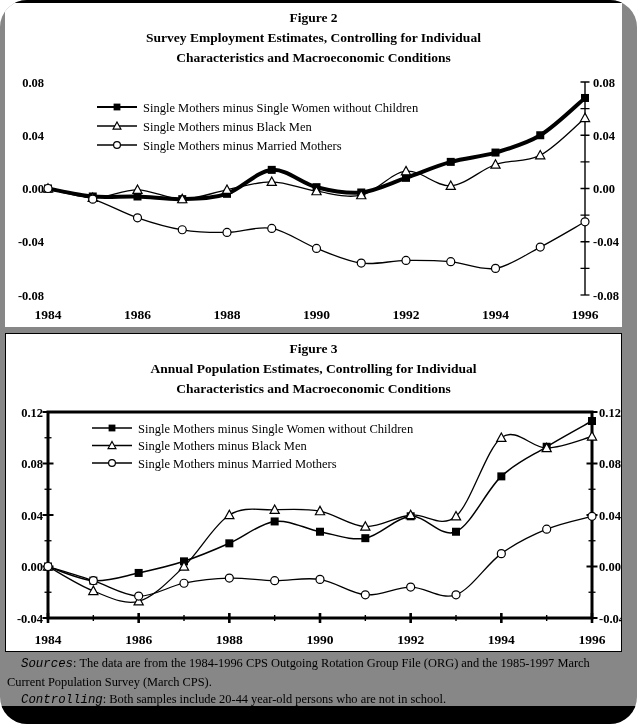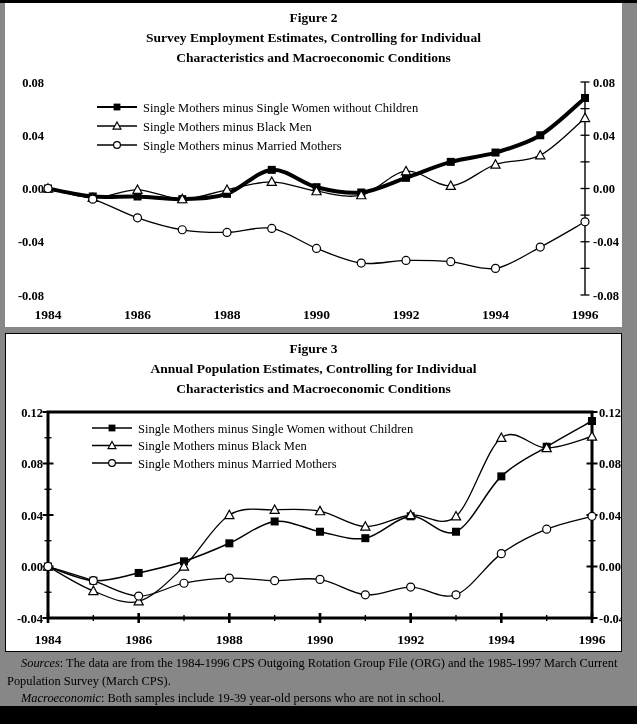--- a/index.html
+++ b/index.html
@@ -1,30 +1,30 @@
 <!DOCTYPE html>
 <html><head>
 <meta charset="utf-8">
 <style>
   html,body{margin:0;padding:0;}
   .page{position:relative;width:637px;height:724px;background:#878787;overflow:hidden;
-        font-family:"Liberation Serif", serif;}
+        font-family:"Liberation Serif", serif;border-radius:27px;}
   .bar{position:absolute;left:0;width:637px;background:#000;}
   .topbar{top:0;height:3px;}
   .bottombar{top:706px;height:18px;}
   .panel{position:absolute;background:#fff;}
   .panel1{left:5px;top:3px;width:617px;height:324px;}
   .panel2{left:5px;top:333px;width:615px;height:317px;border:1px solid #000;}
   .titles{position:absolute;left:0;top:5px;width:100%;text-align:center;
           font-weight:bold;font-size:13.5px;line-height:20px;color:#000;}
   .panel svg{position:absolute;left:0;top:0;}
   .notes{position:absolute;left:0;top:655px;width:637px;box-sizing:border-box;
          padding:0 10px 0 7px;font-size:12.4px;line-height:17.5px;color:#000;}
   .notes p{margin:0;text-indent:14px;}
-  .notes i{font-style:italic;}
+  .notes i{font-style:italic;font-family:Liberation Mono, monospace;}
 </style>
 </head>
 <body>
 
 <div class="page">
   <div class="bar topbar"></div>
 
   <div class="panel panel1">
     <div class="titles">
       <div>Figure 2</div>
@@ -218,17 +218,17 @@
         <circle cx="404.6666666666667" cy="253.10000000000002" r="4" fill="#fff" stroke="#000" stroke-width="1.2"></circle>
         <circle cx="450" cy="260.825" r="4" fill="#fff" stroke="#000" stroke-width="1.2"></circle>
         <circle cx="495.3333333333333" cy="219.625" r="4" fill="#fff" stroke="#000" stroke-width="1.2"></circle>
         <circle cx="540.6666666666667" cy="195.1625" r="4" fill="#fff" stroke="#000" stroke-width="1.2"></circle>
         <circle cx="586" cy="182.28749999999997" r="4" fill="#fff" stroke="#000" stroke-width="1.2"></circle>
       </svg>
   </div>
 
   <div class="notes">
     <p><i>Sources</i><span>:  The data are from the 1984-1996 CPS Outgoing Rotation Group File (ORG) and the 1985-1997 March Current Population Survey (March CPS).</span></p>
-    <p><i>Macroeconomic</i><span>:  Both samples include 19-39 year-old persons who are not in school.</span></p>
+    <p><i>Controlling</i><span>:  Both samples include 20-44 year-old persons who are not in school.</span></p>
   </div>
 
   <div class="bar bottombar"></div>
 </div>
 
 </body></html>

